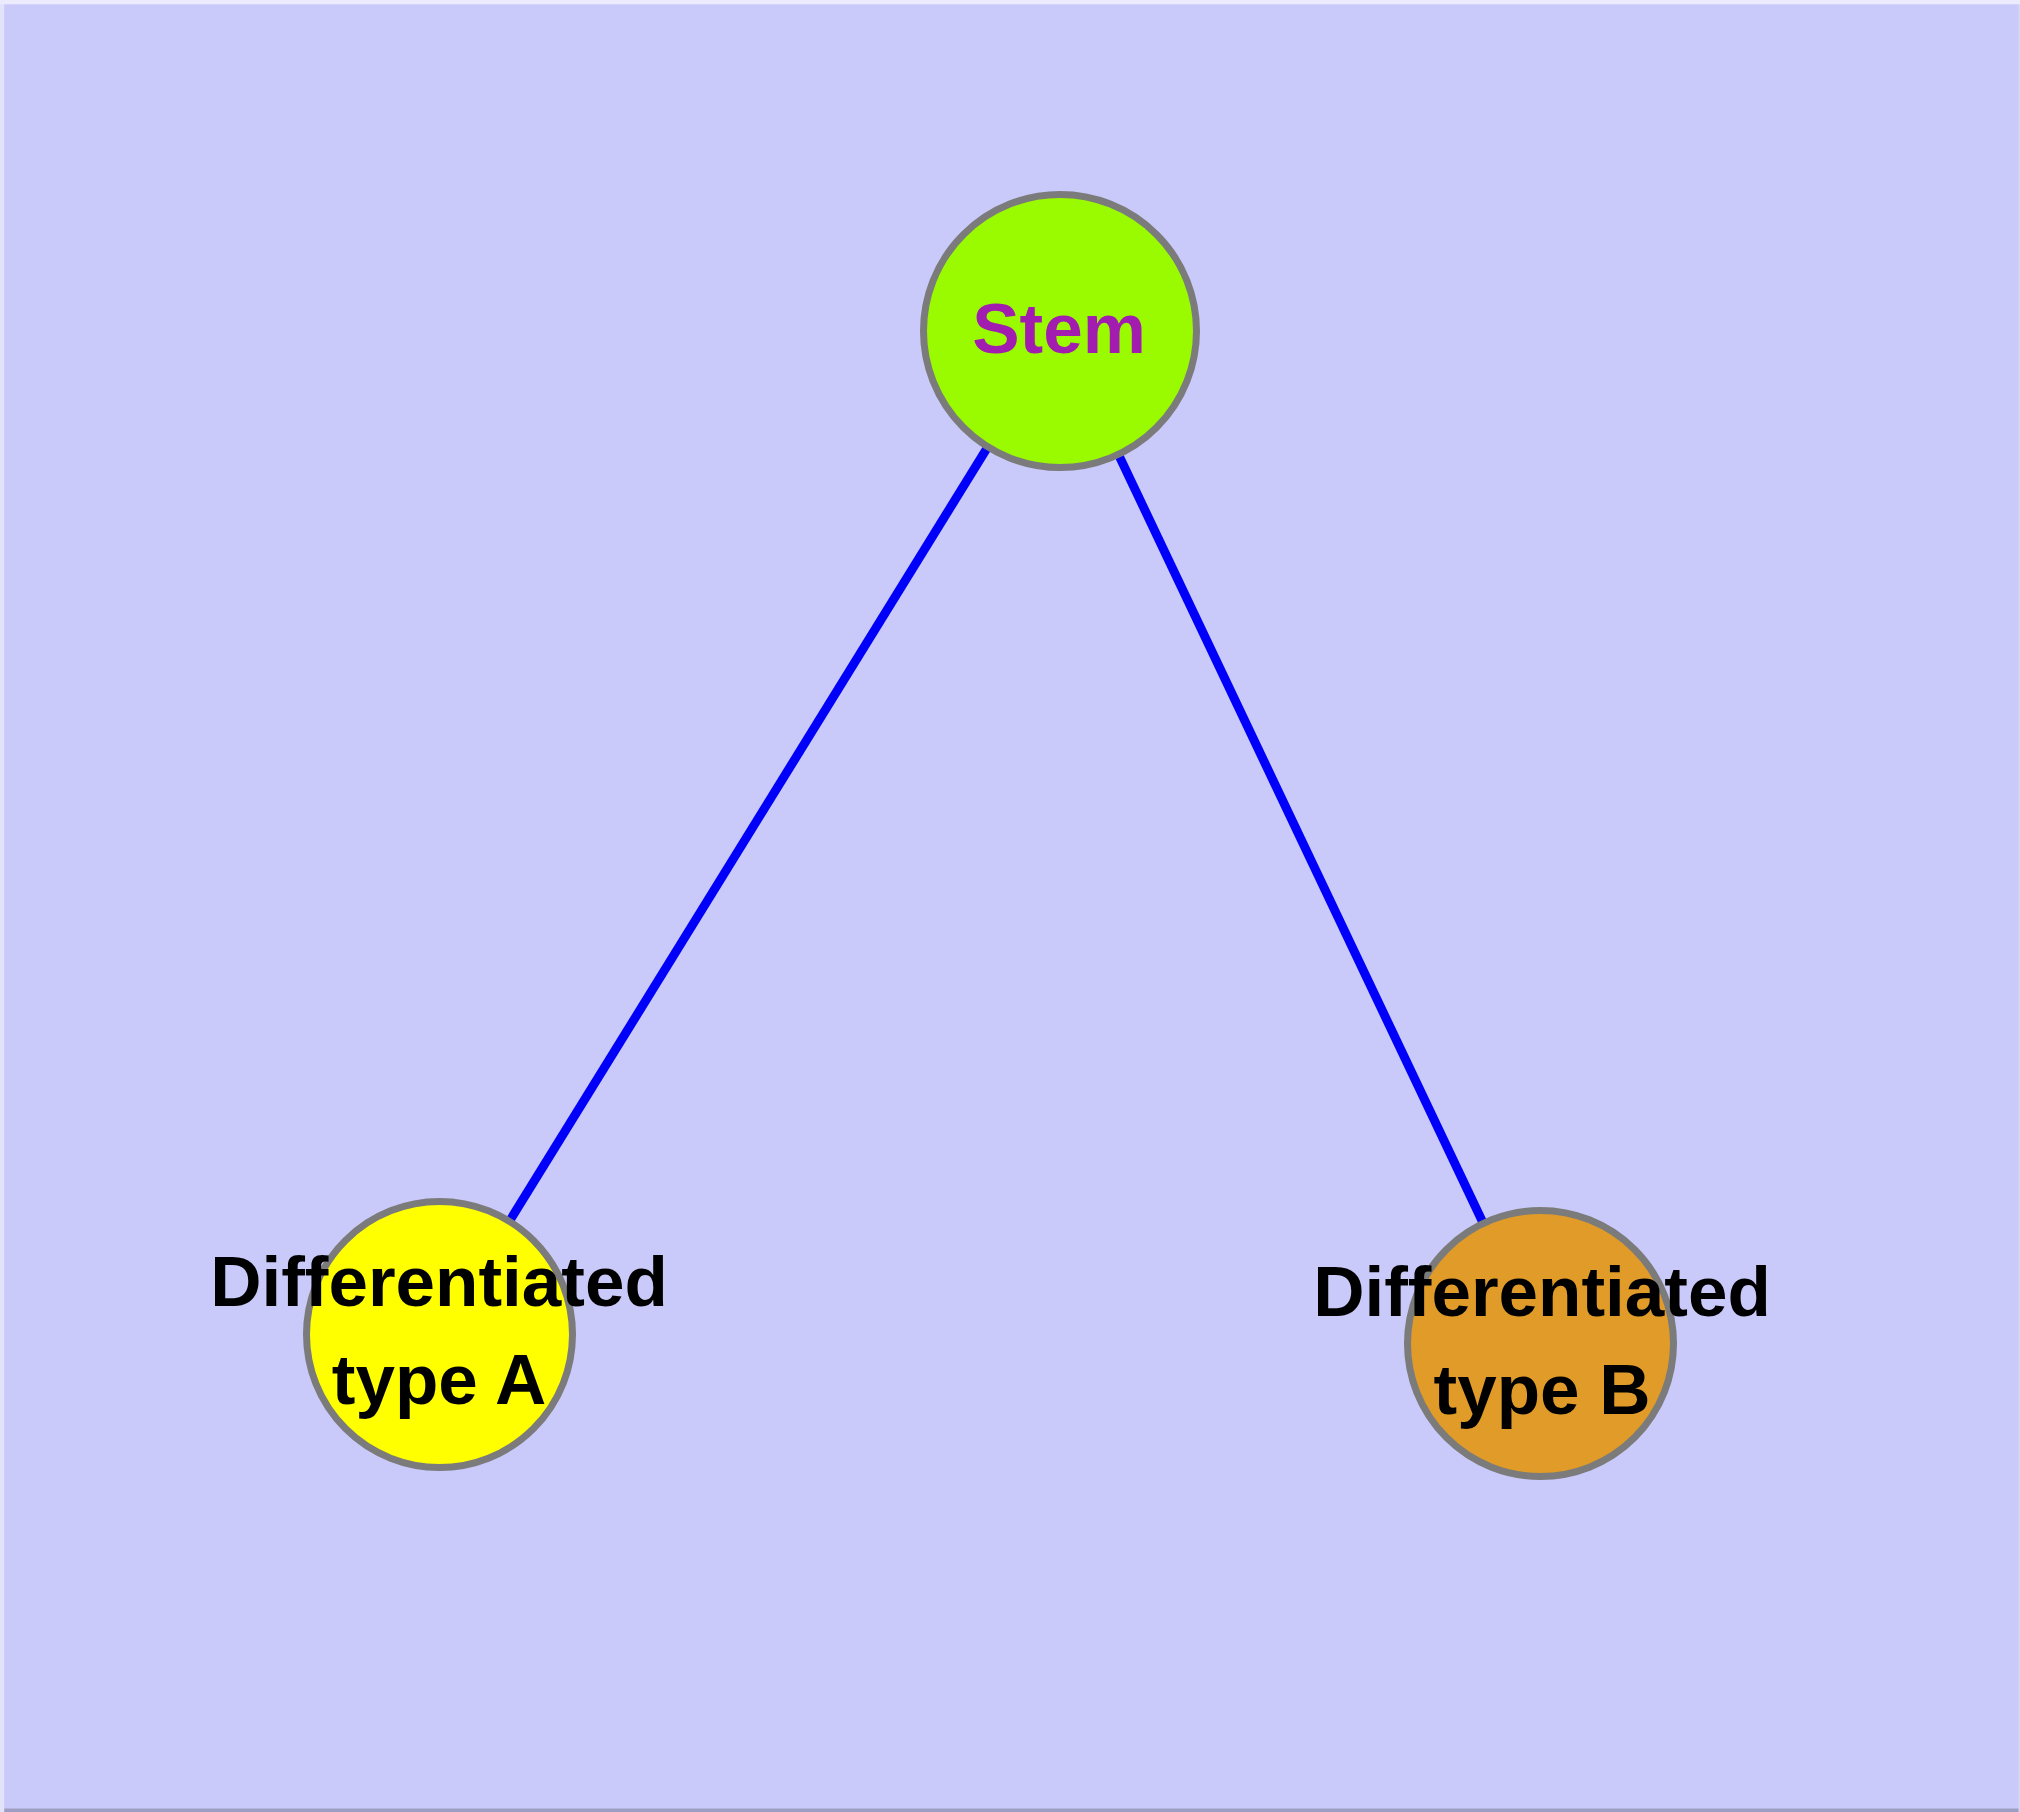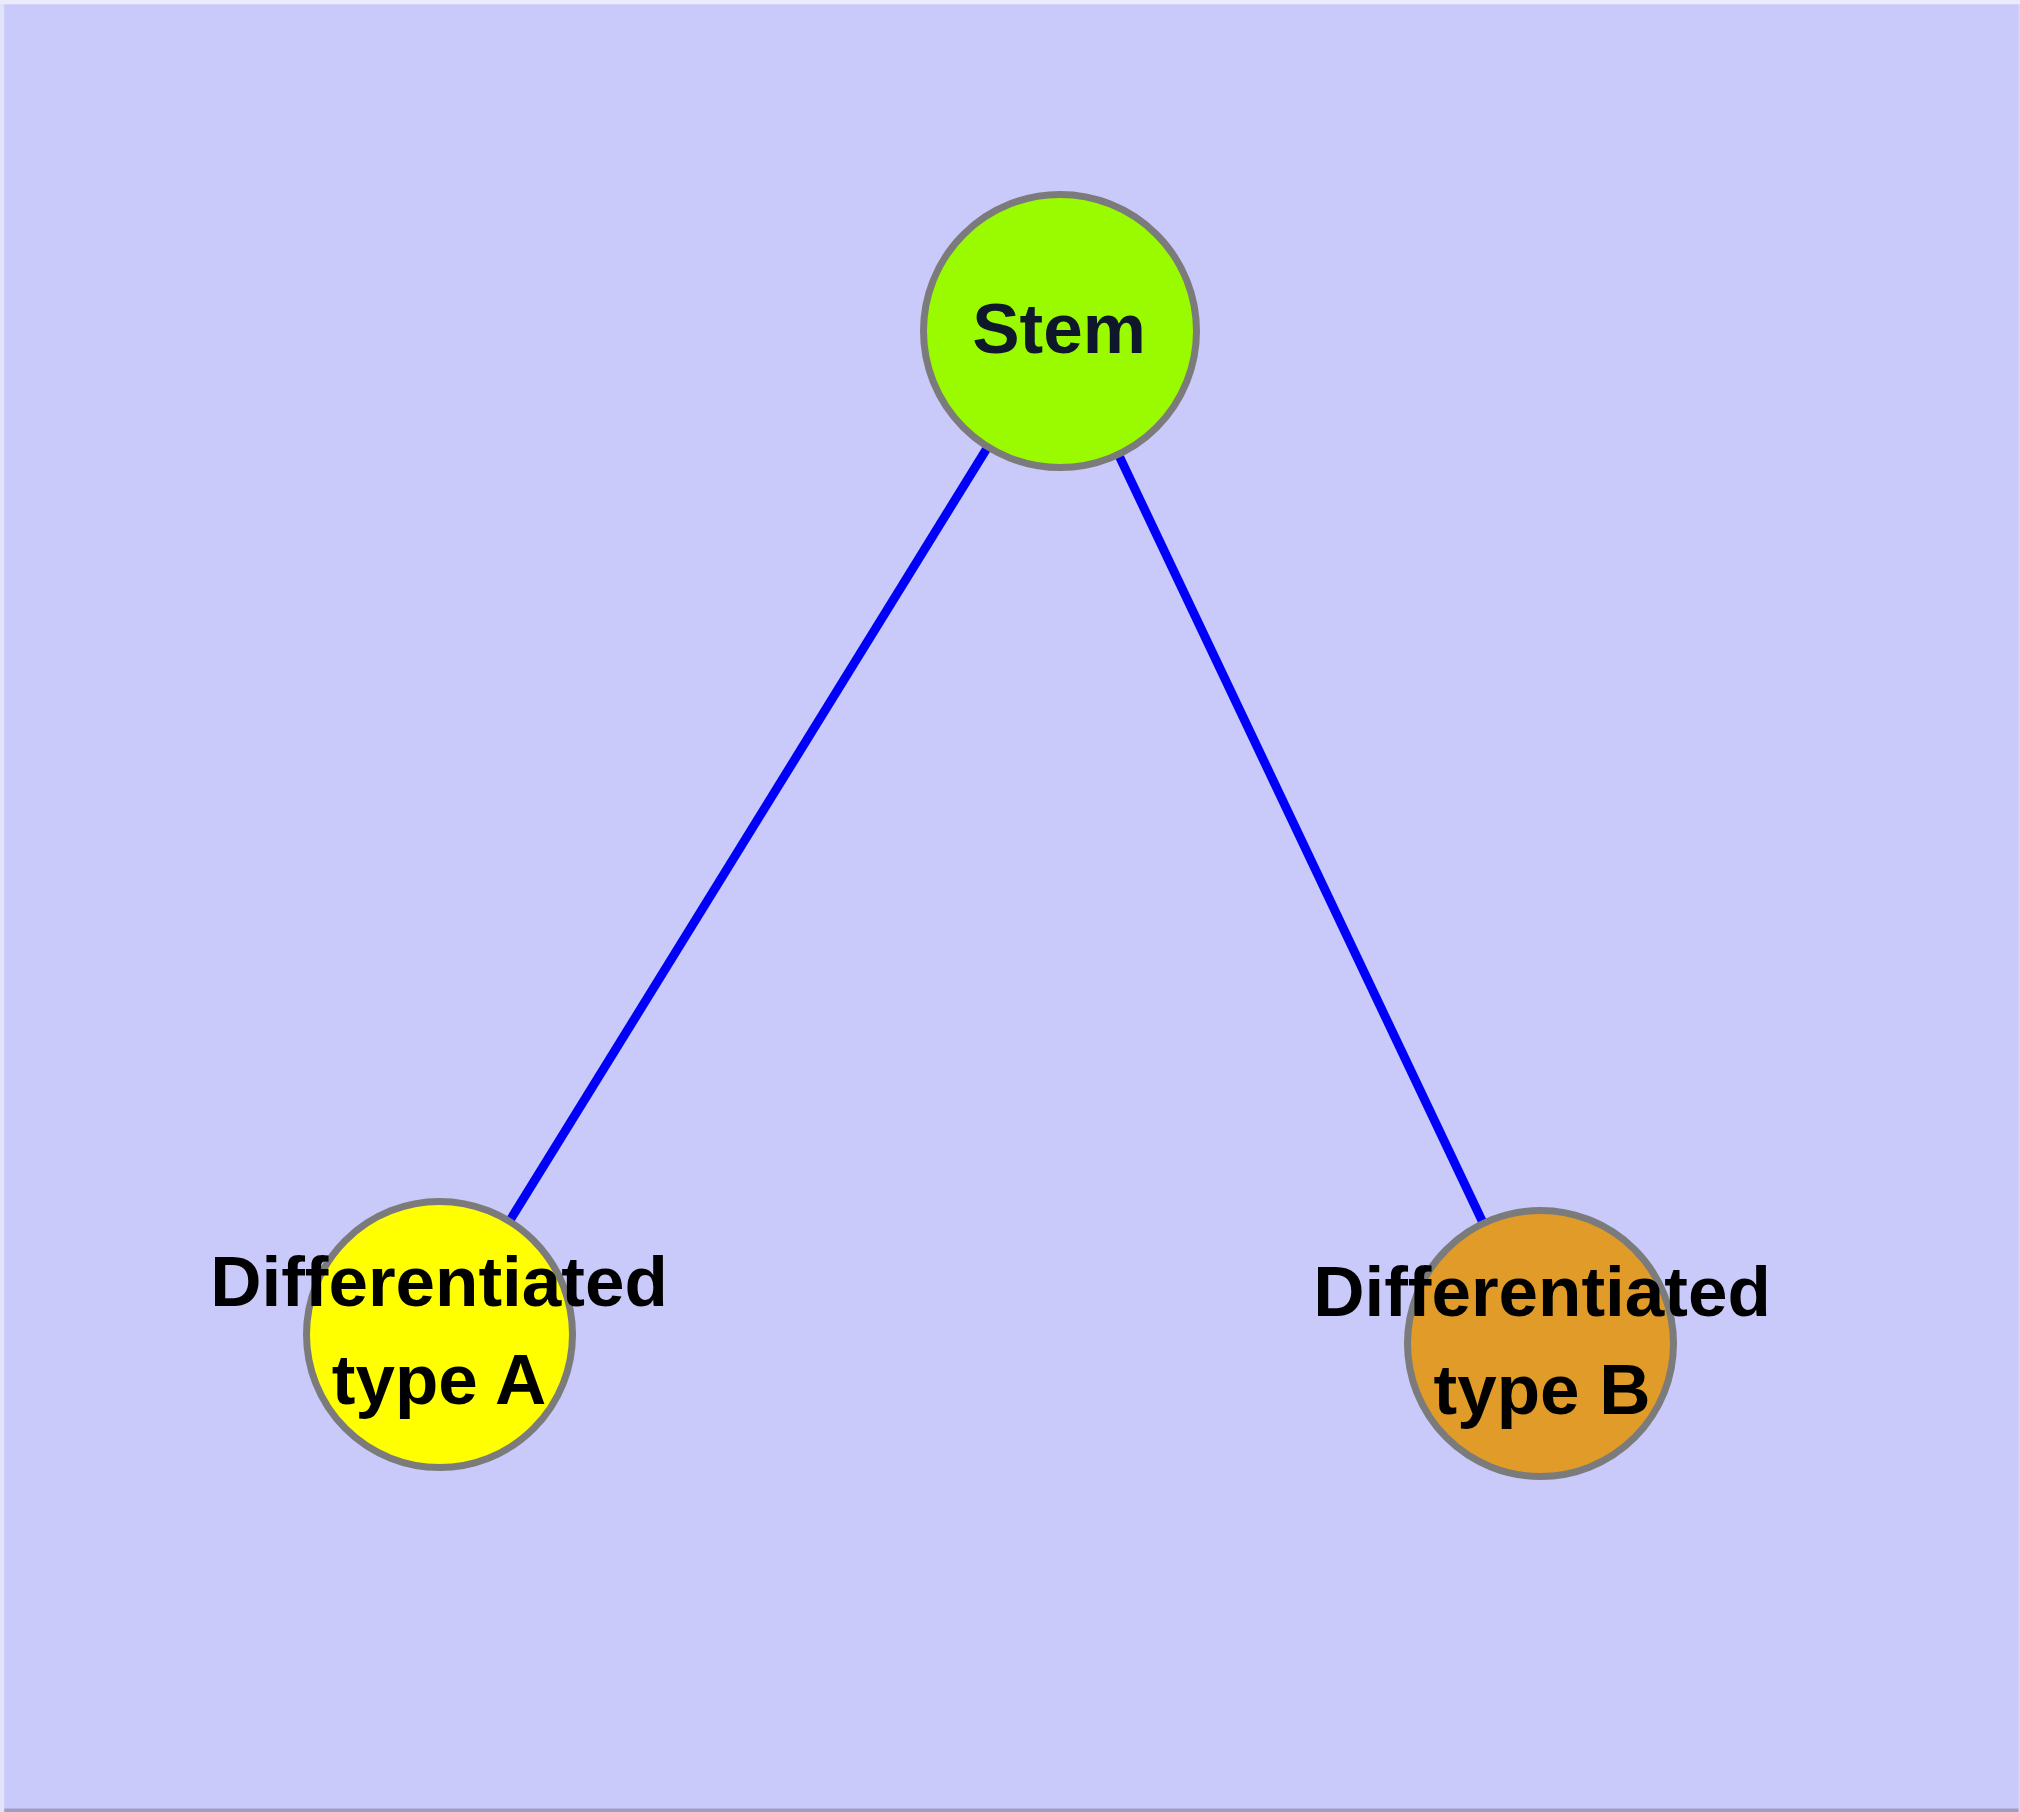--- a/index.html
+++ b/index.html
@@ -66,21 +66,21 @@
     <line class="edge" x1="1250" y1="390" x2="518" y2="1575" style="stroke: rgb(0, 0, 250);"></line>
     <line class="edge" x1="1250" y1="390" x2="1817" y2="1585" style="stroke: rgb(0, 0, 250);"></line>
   </svg>
 
   <div class="node node-stem" style="background-color: rgb(154, 251, 0); border-color: rgb(123, 123, 123);"></div>
 
   <div class="node node-a" style="background-color: rgb(255, 255, 0); border-color: rgb(123, 123, 123);"></div>
 
   <div class="node node-b" style="background-color: rgb(224, 155, 40); border-color: rgb(123, 123, 123);"></div>
 
-  <div class="node-label label-stem" style="color: #0f172a;">Stem</div>
+  <div class="node-label label-stem" style="color: #a21caf;">Stem</div>
 
   <div class="node-label label-a" style="color: rgb(0, 0, 0);">Differentiated
 type A</div>
 
   <div class="node-label label-b" style="color: rgb(0, 0, 0);">Differentiated
 type B</div>
 </div>
 
 
 </body></html>

